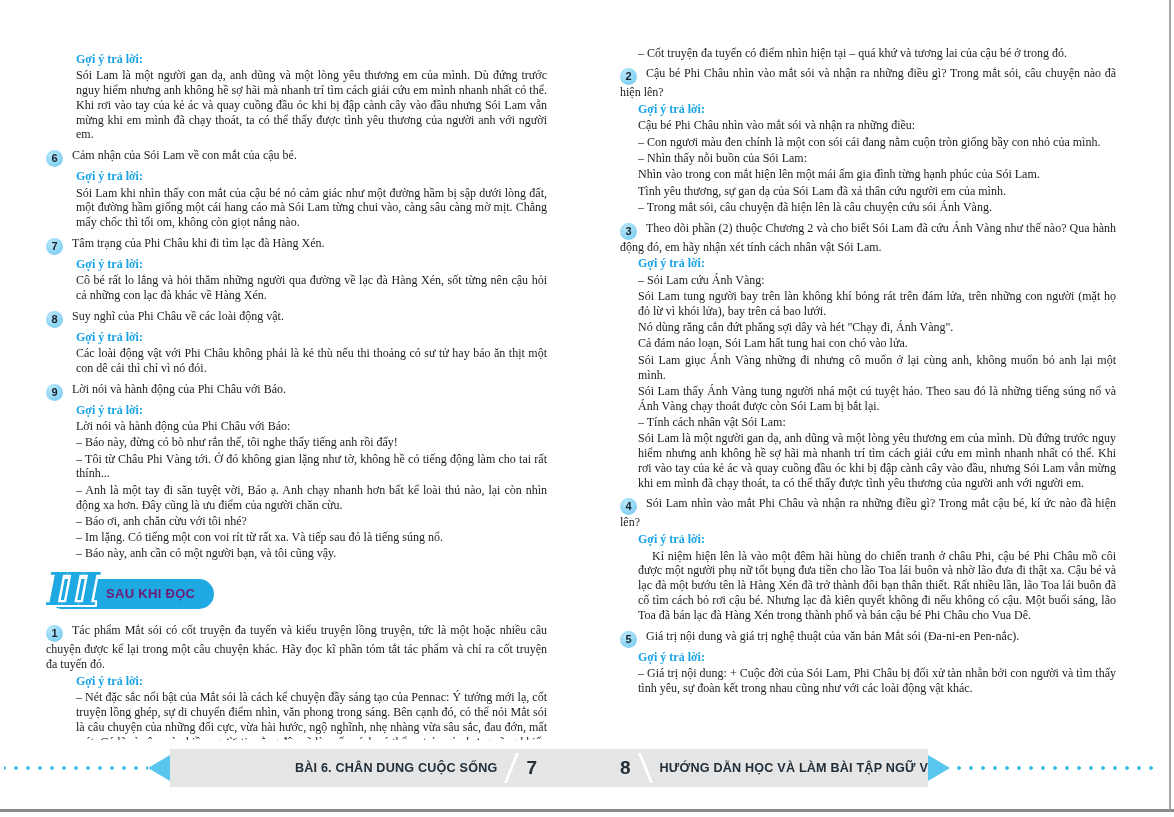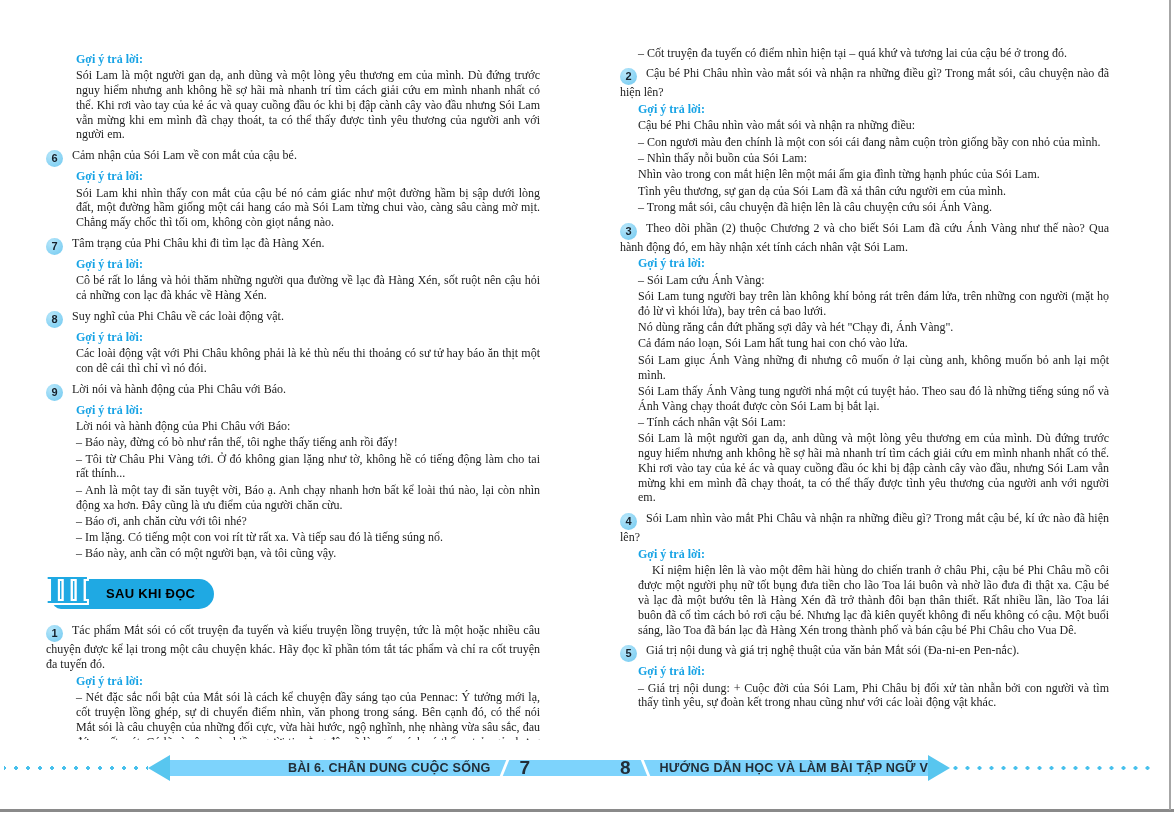--- a/index.html
+++ b/index.html
@@ -1,20 +1,20 @@
 <!DOCTYPE html>
 <html><head>
 <meta charset="utf-8">
 <style>
   html,body{margin:0;padding:0;}
   body{
     width:1174px;height:817px;position:relative;background:#ffffff;
     font-family:"Liberation Serif",serif;color:#1c1c1c;overflow:hidden;
   }
-  .page{position:absolute;top:0;height:810px;background:#fff;}
+  .page{position:absolute;top:0;height:810px;background:#fff;padding-left:7px;}
   .page-left{left:0;width:580px;}
   .page-right{left:576px;width:579px;}
   .gutter{position:absolute;left:579px;top:0;width:13px;height:810px;background:#b9b9b9;
     border-left:2px solid #848484;border-right:2px solid #8a8a8a;box-sizing:border-box;}
   .bottom-edge{position:absolute;left:0;top:809px;width:1174px;height:3px;background:#8a8a8a;}
   .right-edge{position:absolute;left:1169px;top:0;width:2px;height:810px;background:#a6a6a6;}
 
   .content{position:absolute;overflow:hidden;font-size:12px;line-height:14.8px;text-align:justify;}
   .page-left .content{top:50px;left:46px;right:40px;bottom:70px;}
   .page-right .content{top:44px;left:44px;right:46px;bottom:72px;}
@@ -24,40 +24,40 @@
   .page-right .ans-head,.page-right .ans-p{margin-left:18px;}
   .ans-p.ti{text-indent:14px;}
 
   .q{margin-top:6px;margin-bottom:1px;}
   .qnum{display:inline-block;width:17px;height:17px;border-radius:50%;
     background:radial-gradient(circle at 35% 30%,#b9e7fa,#6ec8f0);
     color:#15202b;font-family:"Liberation Sans",sans-serif;font-weight:bold;font-size:11px;
     line-height:17px;text-align:center;margin-right:9px;vertical-align:-3px;}
 
   .sec-badge{position:relative;height:46px;margin:10px 0 4px 0;}
-  .numeral{position:absolute;left:0;top:-4px;font-family:"DejaVu Serif",serif;
-    font-weight:bold;font-size:36px;line-height:46px;color:#1fa9e3;letter-spacing:-4px;z-index:2;
+  .numeral{position:absolute;left:0;top:-4px;font-family:"DejaVu Serif",serif;font-style:italic;
+    font-weight:bold;font-size:44px;line-height:46px;color:#1fa9e3;letter-spacing:-4px;z-index:2;
     text-shadow:-2px 0 0 #fff,2px 0 0 #fff,0 -2px 0 #fff,0 2px 0 #fff,
       -2px -2px 0 #fff,2px 2px 0 #fff,-2px 2px 0 #fff,2px -2px 0 #fff;}
   .pill{position:absolute;left:6px;top:8px;width:162px;height:30px;background:#1fa9e3;
     border-radius:9px 15px 15px 9px;z-index:1;}
-  .pill .pill-label{position:absolute;left:54px;top:8px;color:#000000;
+  .pill .pill-label{position:absolute;left:54px;top:8px;color:#701a75;
     font-family:"Liberation Sans",sans-serif;font-weight:bold;font-size:13px;
     letter-spacing:0.3px;white-space:nowrap;}
 
   .footer{position:absolute;left:0;right:0;bottom:29px;height:26px;display:flex;align-items:center;}
   .dots{height:4px;background-image:radial-gradient(circle,#47c0ec 1.7px,transparent 2.1px);
     background-size:12px 4px;background-repeat:repeat-x;background-position:center;}
   .footer-left .dots{flex:0 0 144px;margin-left:4px;}
   .footer-right .dots{flex:1;margin-right:2px;}
   .arrow-left{width:0;height:0;border-top:13px solid transparent;border-bottom:13px solid transparent;
     border-right:22px solid #58c6ef;}
   .arrow-right{width:0;height:0;border-top:13px solid transparent;border-bottom:13px solid transparent;
     border-left:22px solid #58c6ef;}
-  .banner{height:16px;background:#7dd3fc;display:flex;align-items:center;overflow:hidden;
+  .banner{height:38px;background:#e5e5e5;display:flex;align-items:center;overflow:hidden;
     font-family:"Liberation Sans",sans-serif;color:#222e38;}
   .footer-left .banner{flex:1;justify-content:flex-end;padding-right:50px;}
   .footer-right .banner{flex:0 0 352px;padding-left:44px;box-sizing:border-box;}
   .f-title{font-weight:bold;font-size:12.6px;letter-spacing:0.2px;white-space:nowrap;}
   .slash{width:3px;height:30px;background:#fff;margin:0 13px;flex:0 0 auto;}
   .slash-l{transform:skewX(-22deg);}
   .slash-r{transform:skewX(22deg);}
   .f-num{font-weight:bold;font-size:19px;}
 </style>
 </head>
@@ -65,21 +65,21 @@
 
 <div class="page page-left">
   <div class="content" id="left-content">
       <div class="ans-head">Gợi ý trả lời:</div>
       <div class="ans-p">Sói Lam là một người gan dạ, anh dũng và một lòng yêu thương em của mình. Dù đứng trước nguy hiểm nhưng anh không hề sợ hãi mà nhanh trí tìm cách giải cứu em mình nhanh nhất có thể. Khi rơi vào tay của kẻ ác và quay cuồng đầu óc khi bị đập cành cây vào đầu nhưng Sói Lam vẫn mừng khi em mình đã chạy thoát, ta có thể thấy được tình yêu thương của người anh với người em.</div>
       <div class="q"><span class="qnum">6</span><span>Cảm nhận của Sói Lam về con mắt của cậu bé.</span></div>
       <div class="ans-head">Gợi ý trả lời:</div>
       <div class="ans-p">Sói Lam khi nhìn thấy con mắt của cậu bé nó cảm giác như một đường hầm bị sập dưới lòng đất, một đường hầm giống một cái hang cáo mà Sói Lam từng chui vào, càng sâu càng mờ mịt. Chẳng mấy chốc thì tối om, không còn giọt nắng nào.</div>
       <div class="q"><span class="qnum">7</span><span>Tâm trạng của Phi Châu khi đi tìm lạc đà Hàng Xén.</span></div>
       <div class="ans-head">Gợi ý trả lời:</div>
-      <div class="ans-p">Cô bé rất lo lắng và hỏi thăm những người qua đường về lạc đà Hàng Xén, sốt ruột nên cậu hỏi cả những con lạc đà khác về Hàng Xén.</div>
+      <div class="ans-p">Cô bé rất lo lắng và hỏi thăm những người qua đường về lạc đà Hàng Xén, sốt từng nên cậu hỏi cả những con lạc đà khác về Hàng Xén.</div>
       <div class="q"><span class="qnum">8</span><span>Suy nghĩ của Phi Châu về các loài động vật.</span></div>
       <div class="ans-head">Gợi ý trả lời:</div>
       <div class="ans-p">Các loài động vật với Phi Châu không phải là kẻ thù nếu thi thoảng có sư tử hay báo ăn thịt một con dê cái thì chỉ vì nó đói.</div>
       <div class="q"><span class="qnum">9</span><span>Lời nói và hành động của Phi Châu với Báo.</span></div>
       <div class="ans-head">Gợi ý trả lời:</div>
       <div class="ans-p">Lời nói và hành động của Phi Châu với Báo:</div>
       <div class="ans-p">– Báo này, đừng có bò như rắn thế, tôi nghe thấy tiếng anh rồi đấy!</div>
       <div class="ans-p">– Tôi từ Châu Phi Vàng tới. Ở đó không gian lặng như tờ, không hề có tiếng động làm cho tai rất thính...</div>
       <div class="ans-p">– Anh là một tay đi săn tuyệt vời, Báo ạ. Anh chạy nhanh hơn bất kể loài thú nào, lại còn nhìn động xa hơn. Đây cũng là ưu điểm của người chăn cừu.</div>
       <div class="ans-p">– Báo ơi, anh chăn cừu với tôi nhé?</div>

